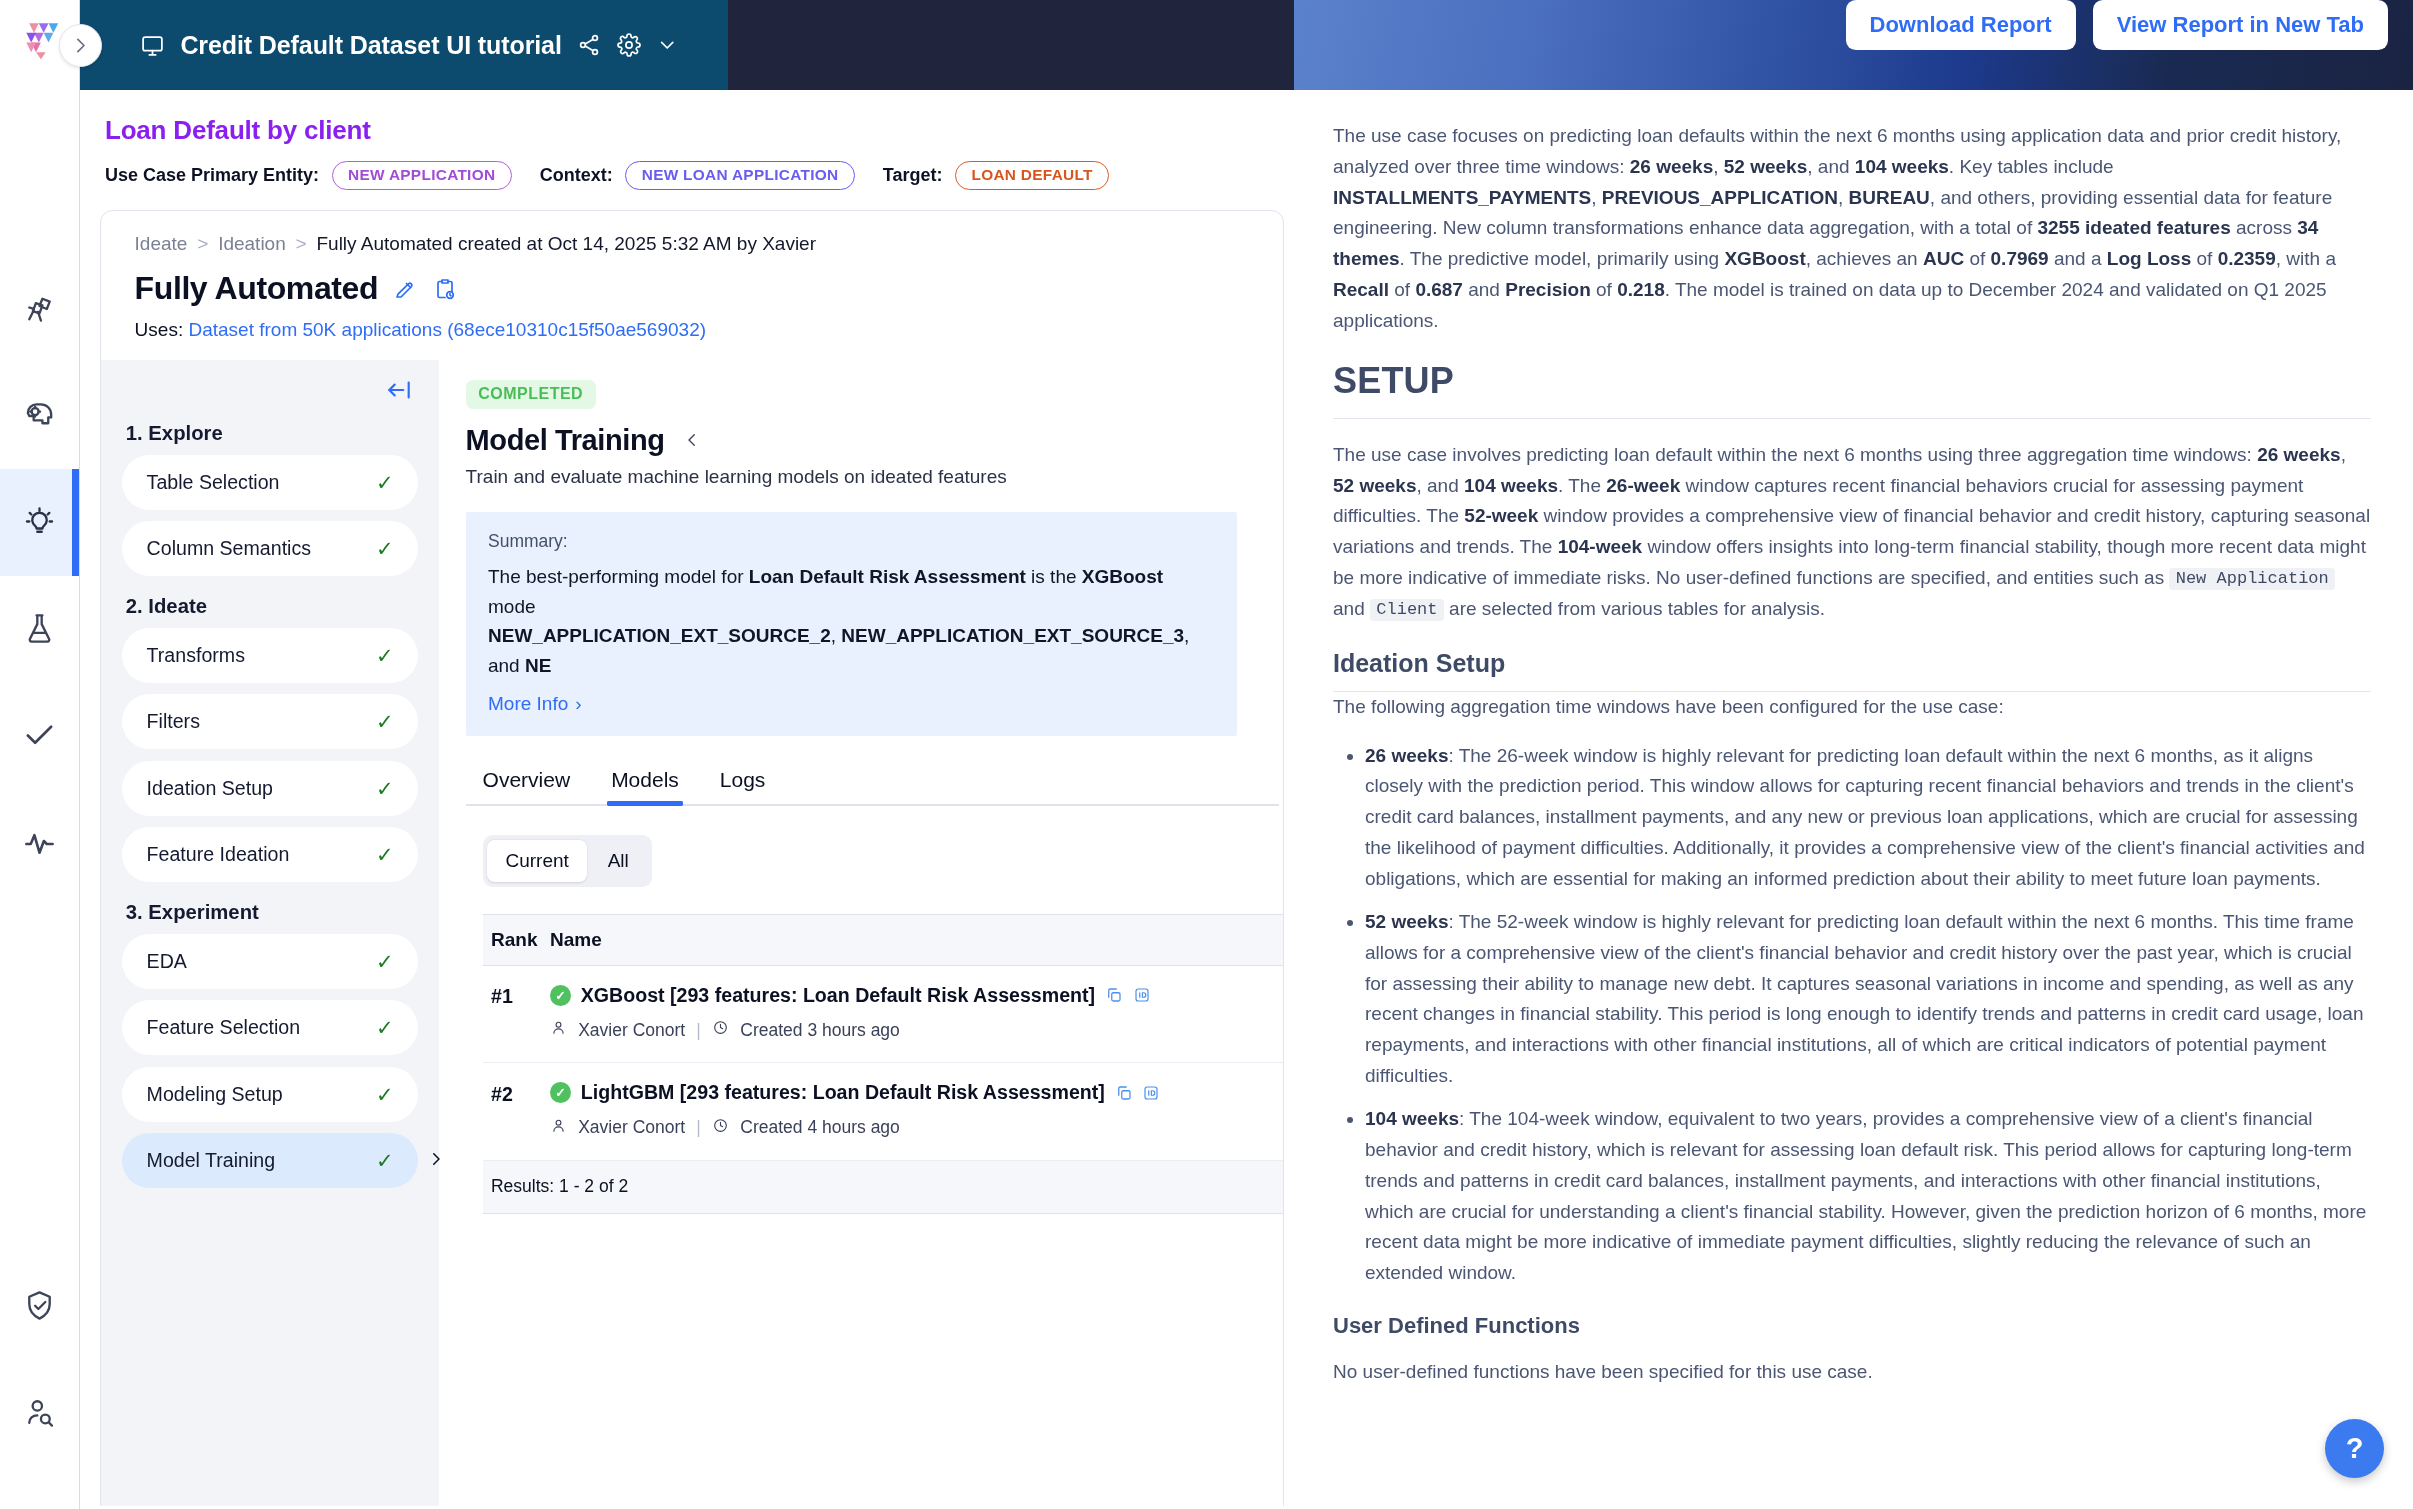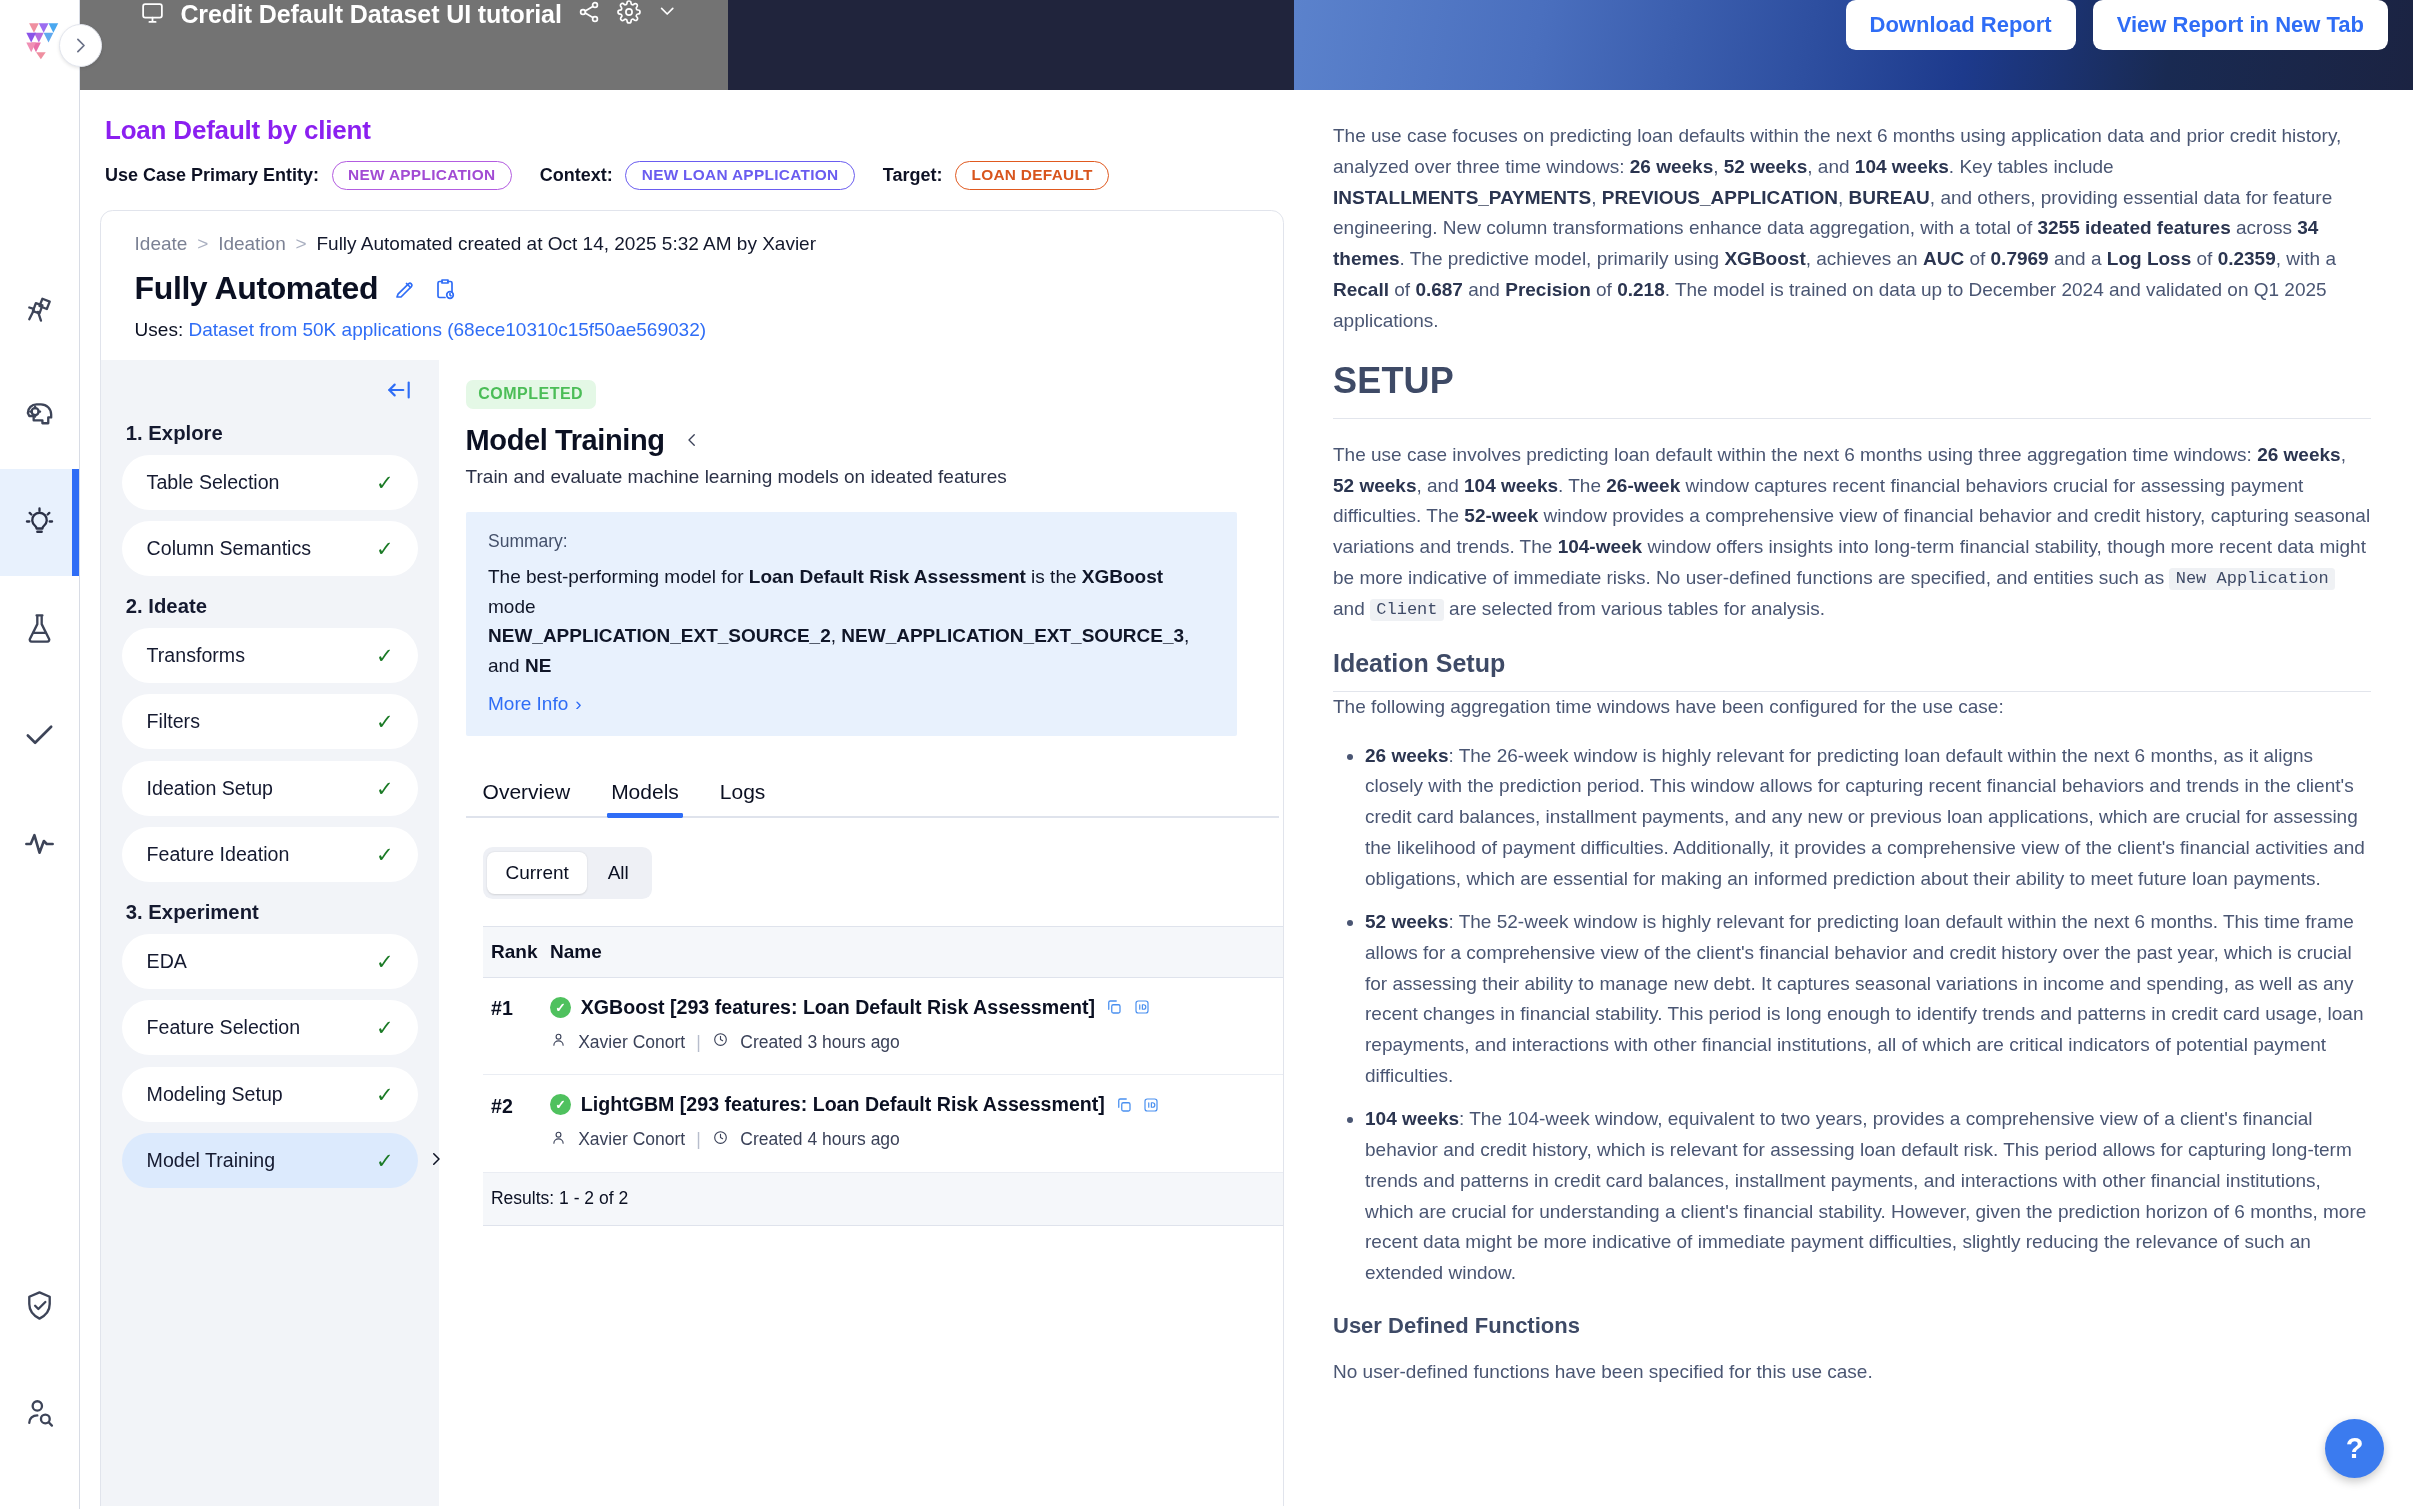--- a/index.html
+++ b/index.html
@@ -33,22 +33,22 @@
   }
   .rail-bottom { margin-top: auto; width: 100%; display:flex; flex-direction:column; padding-bottom: 42px; }
   .rail-bottom .rail-btn { height: 107px; }
 
   
   .topbar {
     position: absolute; top: 0; left: 80px; width: 2334px; height: 90px;
     background: #262b47; display: flex; align-items: center; z-index: 30;
   }
   .topbar-left {
-    width: 648px; height: 90px; display: flex; align-items: flex-start; gap: 15.4px;
-    padding-left: 60px; background: #737373; flex: 0 0 648px;
+    width: 648px; height: 90px; display: flex; align-items: center; gap: 15.4px;
+    padding-left: 60px; background: #0c4a6e; flex: 0 0 648px;
   }
   .tb-title { color: #ffffff; font-size: 25px; font-weight: 600; white-space: nowrap; letter-spacing: -0.1px;}
   .tb-icon { color: #ffffff; display: flex; align-items: center; }
   .topbar-mid { flex: 1 1 auto; height: 90px; background: #20243c; }
   .topbar-gradient {
     position: absolute; left: 1294px; top: 0; width: 1120px; height: 90px;
     background:
       radial-gradient(circle at 52% 140%, rgba(255,255,255,0.07) 0 1.4px, transparent 1.4px) 0 0/36px 36px,
       linear-gradient(100deg, #5b82cc 0%, #4a6fbe 22%, #2e4fa0 46%, #1d3a8c 60%, #192a52 78%, #1b2342 100%);
     z-index: 31;
@@ -131,21 +131,21 @@
 
   .summary-box {
     margin-top: 24px; background: #e8f1fd; border-radius: 2px; padding: 19.6px 22.4px 21px 22.4px;
     width: 771px;
   }
   .summary-label { font-size: 17.5px; color: #44506a; margin-bottom: 9.8px; }
   .summary-text { font-size: 19px; line-height: 1.55; color: #101628; }
   .summary-text b { font-weight: 700; }
   .more-info { margin-top: 12.6px; color: #2f6df6; font-size: 19px; display:flex; align-items:center; gap:7px; cursor:pointer;}
 
-  .tabs { display:flex; gap: 41px; margin-top: 44px; border-bottom: 2.1px solid #dfe3ec; width: 813px; padding-left: 17px;}
+  .tabs { display:flex; gap: 41px; margin-top: 32px; border-bottom: 2.1px solid #dfe3ec; width: 813px; padding-left: 17px;}
   .tab { font-size: 21px; color: #0b1022; padding-bottom: 12.6px; cursor: pointer; position: relative; }
   .tab.active::after {
     content:""; position:absolute; left:-4.2px; right:-4.2px; bottom:-2.1px; height: 5.6px; background:#2f6df6; border-radius: 1.4px;
   }
 
   .segmented {
     margin: 29px 0 0 17px; background: #eef0f5; border-radius: 9.8px; padding: 4.9px; display: inline-flex; gap: 2.8px;
   }
   .seg { font-size: 19px; padding: 9.8px 18px; border-radius: 7.7px; cursor: pointer; color:#0b1022;}
   .seg.active { background: #ffffff; box-shadow: 0 0.7px 2.1px rgba(0,0,0,.12); }

